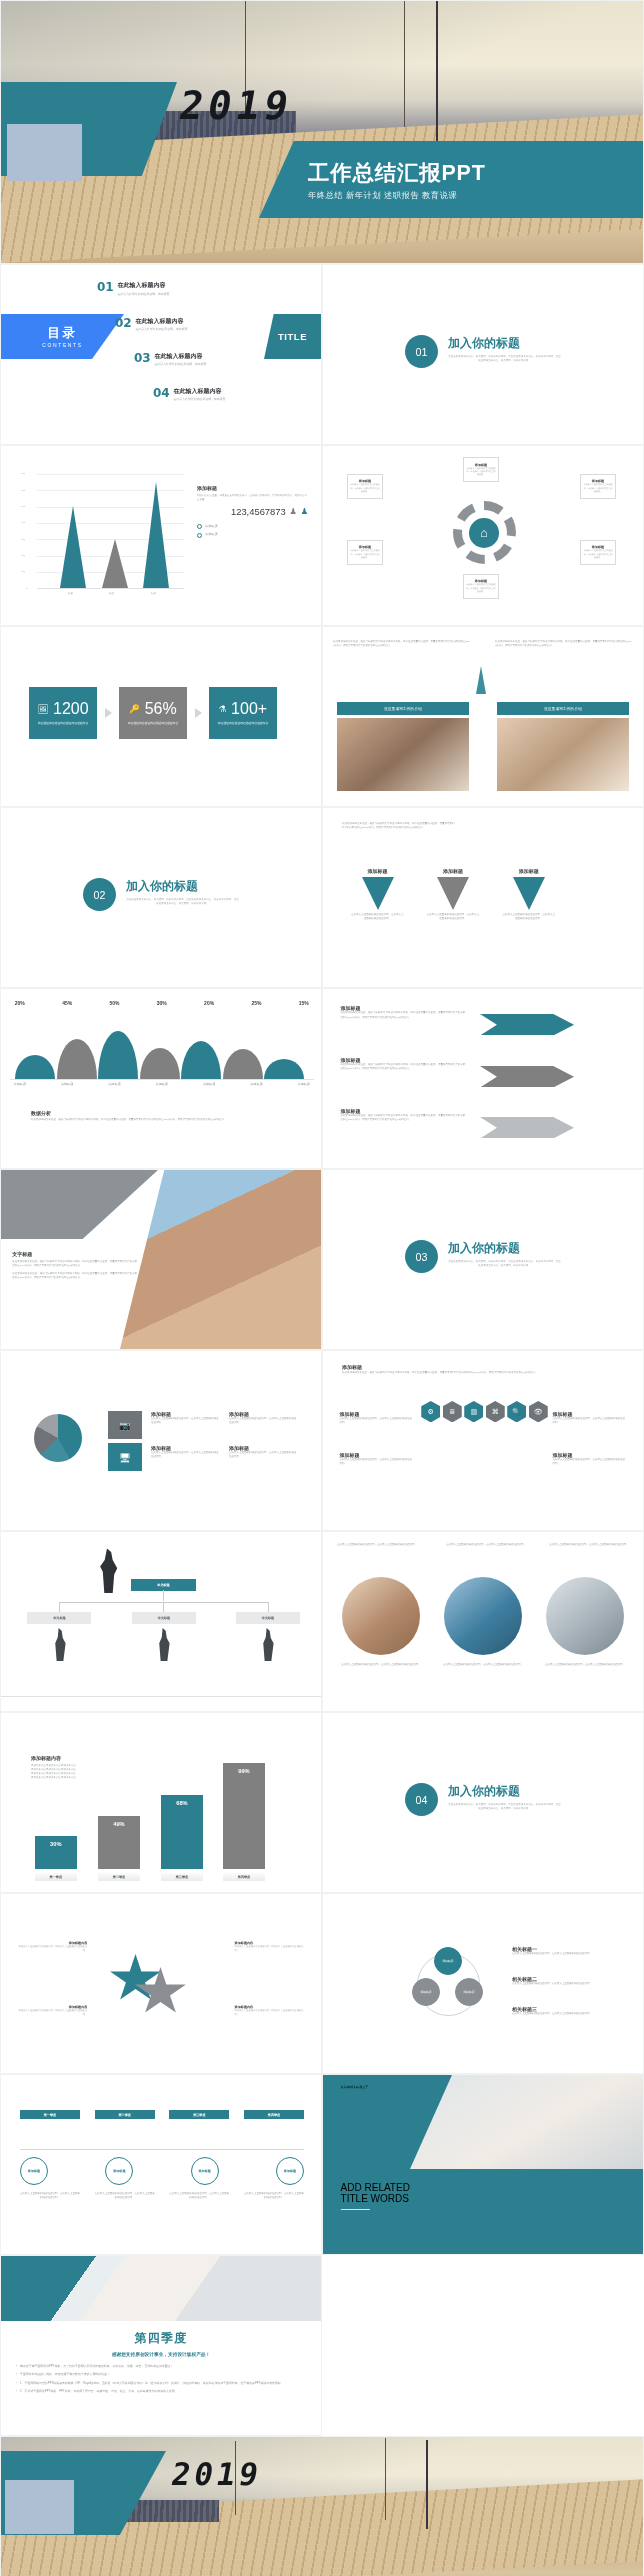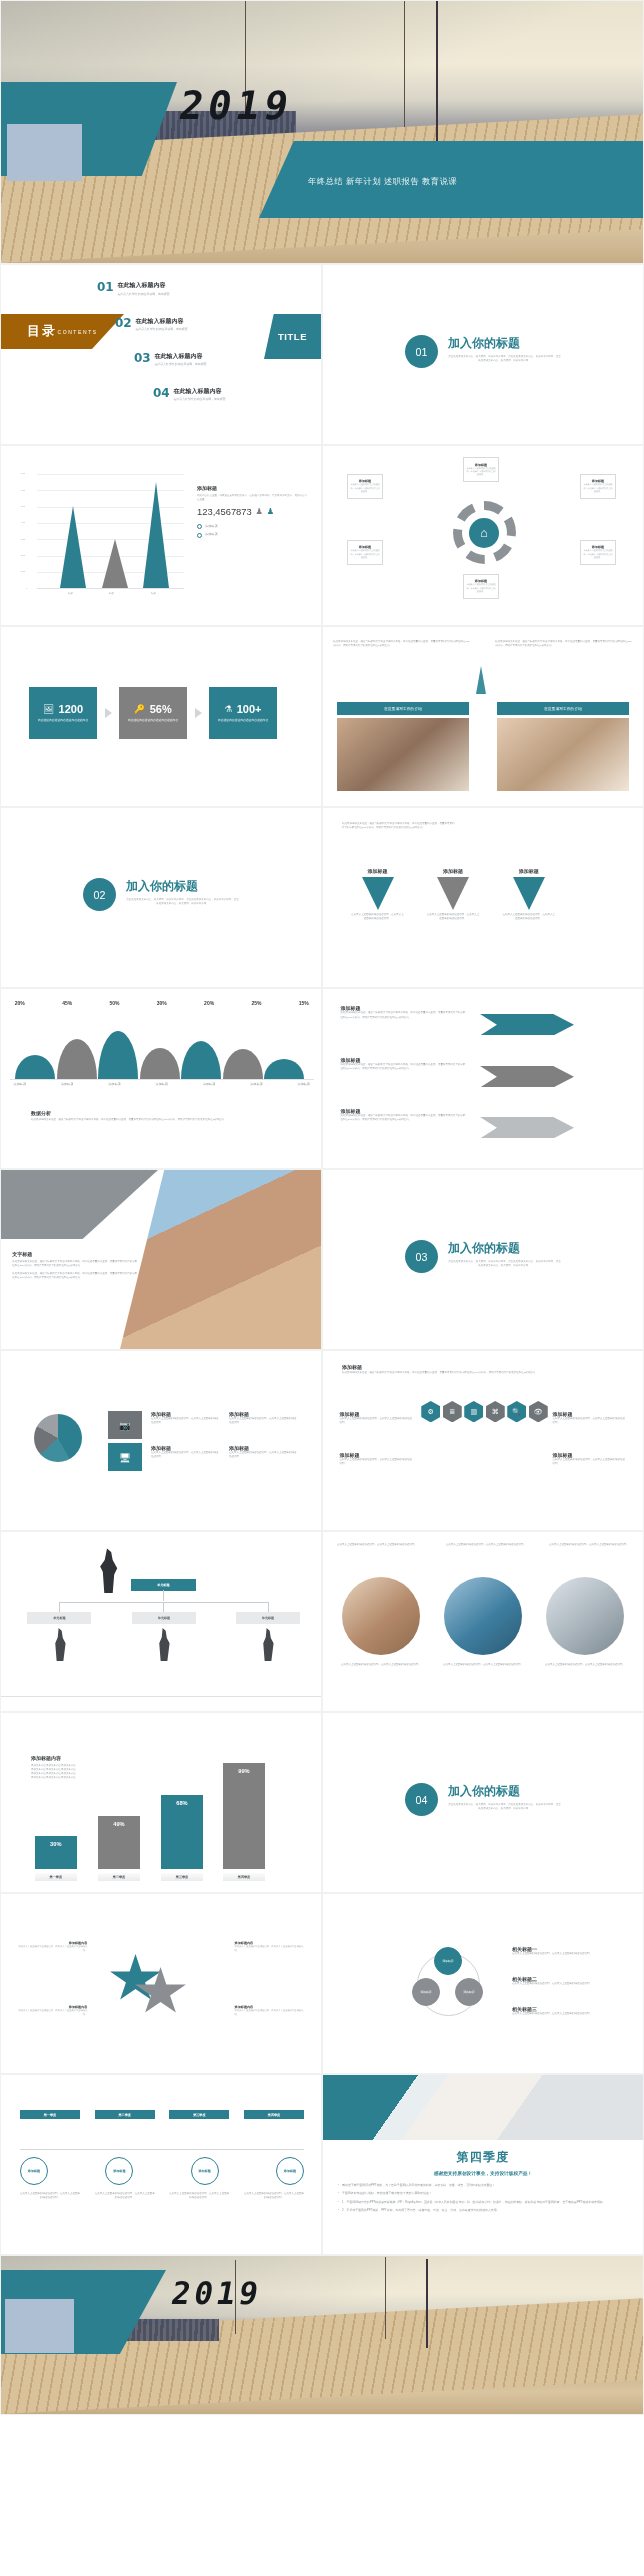--- a/index.html
+++ b/index.html
@@ -38,23 +38,23 @@
 
   
   .h2 { font-weight:700; font-size:8.2px; color:#2b7f8f; }
   .h3 { font-weight:700; font-size:5px; color:#3c4043; }
   .body-s { font-size:3.1px; line-height:1.65; color:#8a9096; }
   .body-xs { font-size:2.5px; line-height:1.7; color:#9aa0a6; }
   .numcircle{ width:33px;height:33px;border-radius:50%;background:#2b7f8f;color:#fff;
     display:flex;align-items:center;justify-content:center;font-size:10.7px;font-weight:400;}
 
   
-  .toc-ribbon{ position:absolute; left:0; top:49px; width:123px; height:35px;
-    background:#a16207; clip-path:polygon(0 0,100% 0,74% 100%,0 100%);
-    color:#fff; display:flex; flex-direction:row; align-items:center; justify-content:center;}
+  .toc-ribbon{ position:absolute; left:0; top:49px; width:123px; height:45px;
+    background:#3b82f6; clip-path:polygon(0 0,100% 0,74% 100%,0 100%);
+    color:#fff; display:flex; flex-direction:column; align-items:center; justify-content:center;}
   .toc-ribbon .cn{ font-size:12.6px; font-weight:700; letter-spacing:2.5px; }
   .toc-ribbon .en{ font-size:5px; letter-spacing:1.6px; }
   .toc-logo{ position:absolute; right:0; top:49px; width:57px; height:45px; background:#2b7f8f;
     clip-path:polygon(17% 0,100% 0,100% 100%,0 100%); color:#fff;
     display:flex; align-items:center; justify-content:center; font-size:9.4px; font-weight:700; letter-spacing:0.6px;}
   .toc-item{ position:absolute; display:flex; gap:3.8px; align-items:flex-start; }
   .toc-item .no{ font-size:12px; font-weight:700; color:#2b7f8f; font-family:"DejaVu Sans",sans-serif; line-height:1;}
   .toc-item .tt{ font-size:6px; font-weight:700; color:#2f3337; }
   .toc-item .dd{ font-size:2.9px; color:#9aa0a6; margin-top:1.3px;}
 
@@ -66,21 +66,21 @@
 
   
   .gear-box{ position:absolute; width:36px; height:25px; border:0.6px solid #d7dadd; background:#fff;
              display:flex; flex-direction:column; align-items:center; justify-content:center; padding:1.9px; }
   .gear-box .gt{ font-size:3.1px; font-weight:700; color:#3c4043; }
   .gear-box .gd{ font-size:2.1px; color:#a6abb0; line-height:1.6; text-align:center; }
 
   
   .statcard{ width:68px; height:52px; display:flex; flex-direction:column;
              align-items:center; justify-content:center; color:#fff; padding:3.8px;}
-  .statcard .sv{ font-size:11px; font-weight:700; }
+  .statcard .sv{ font-size:16px; font-weight:400; }
   .statcard .sd{ font-size:2.8px; line-height:1.7; text-align:center; opacity:.95; margin-top:3.1px;}
   .chev{ width:0;height:0;border-top:5.7px solid transparent;border-bottom:5.7px solid transparent;
          border-left:7.5px solid #d2d6d9; }
 
   
   .fun{ width:0;height:0;border-left:16.4px solid transparent;border-right:16.4px solid transparent; }
 
   
   .mt{ position:absolute; bottom:0; border-radius:50% 50% 0 0 / 100% 100% 0 0; }
 
@@ -144,20 +144,21 @@
     <div class="water"></div>
     <div class="planks"></div>
     <div class="mast" style="left:244px;top:0;height:113px;"></div>
     <div class="mast" style="left:403px;top:0;height:126px;"></div>
     <div class="mast" style="left:435px;top:0;height:145px;width:1.9px;background:#3d3340;"></div>
     <div class="cover-para" style="left:0;top:81px;width:176px;height:94px;clip-path:polygon(0 0,100% 0,80% 100%,0 100%);"></div>
     <div class="cover-para" style="left:6.3px;top:123px;width:75px;height:57px;background:#aebfd3;"></div>
     <div class="yr" style="left:179px;top:82px;font-size:39px;transform:skewX(-10deg);">2019</div>
     <div class="band" style="left:258px;top:140px;width:386px;height:77px;padding-left:49px;
                 clip-path:polygon(9% 0,100% 0,100% 100%,0 100%);">
+      <div class="bt" style="font-size:21.4px;">工作总结汇报PPT</div>
       <div class="bs" style="font-size:8.2px;margin-top:3.1px;letter-spacing:0.6px;">年终总结 新年计划 述职报告 教育说课</div>
     </div>
   </div>
 
   <div class="slide">
     <div class="toc-ribbon">
       <div class="cn">目录</div>
       <div class="en">CONTENTS</div>
     </div>
     <div class="toc-logo">TITLE</div>
@@ -222,21 +223,21 @@
       <div class="tri" style="left:44px;border-bottom:82px solid #2b7f8f;"></div>
       <div class="tri" style="left:86px;border-bottom:49px solid #808080;"></div>
       <div class="tri" style="left:127px;border-bottom:106px solid #2b7f8f;"></div>
       <div class="axis-lbl" style="position:absolute;left:52px;top:118px;">标题</div>
       <div class="axis-lbl" style="position:absolute;left:93px;top:118px;">标题</div>
       <div class="axis-lbl" style="position:absolute;left:135px;top:118px;">标题</div>
     </div>
     <div style="position:absolute;left:196px;top:39px;width:111px;">
       <div class="h3">添加标题</div>
       <div class="body-xs" style="margin-top:2.5px;">您的内容打在这里，或者通过复制您的文本后，在此框中选择粘贴，并选择只保留文字。您的内容打在这里</div>
-      <div style="display:flex;align-items:center;gap:3.8px;margin-top:3.8px;">
+      <div style="display:flex;align-items:center;gap:3.8px;margin-top:3.8px;justify-content:flex-end;">
         <div style="font-size:9.4px;color:#3c4043;">123,4567873</div>
         <span style="color:#808080;font-size:8.2px;">♟</span>
         <span style="color:#2b7f8f;font-size:8.2px;">♟</span>
       </div>
       <div style="display:flex;align-items:center;gap:3.1px;margin-top:7.5px;">
         <span style="display:inline-block;width:5px;height:5px;border:1.3px solid #2b7f8f;border-radius:50%;"></span>
         <span class="body-s">添加标题</span>
       </div>
       <div style="display:flex;align-items:center;gap:3.1px;margin-top:3.1px;">
         <span style="display:inline-block;width:5px;height:5px;border:1.3px solid #2b7f8f;border-radius:50%;"></span>
@@ -642,20 +643,32 @@
       <div class="tl-circ">添加标题</div>
     </div>
     <div style="position:absolute;left:19px;top:117px;width:284px;display:flex;justify-content:space-between;">
       <div class="body-xs" style="width:60px;text-align:center;">在此录入上述图表的综合描述说明，在此录入上述图表的综合描述说明。</div>
       <div class="body-xs" style="width:60px;text-align:center;">在此录入上述图表的综合描述说明，在此录入上述图表的综合描述说明。</div>
       <div class="body-xs" style="width:60px;text-align:center;">在此录入上述图表的综合描述说明，在此录入上述图表的综合描述说明。</div>
       <div class="body-xs" style="width:60px;text-align:center;">在此录入上述图表的综合描述说明，在此录入上述图表的综合描述说明。</div>
     </div>
   </div>
 
+  <div class="slide">
+    <div class="bw"></div>
+    <div style="position:absolute;right:0;top:0;width:233px;height:94px;
+                background:linear-gradient(150deg,#dfe6ea,#f1ece6 55%,#cfd6da);
+                clip-path:polygon(18% 0,100% 0,100% 100%,0 100%);"></div>
+    <div style="position:absolute;left:17.6px;top:107px;">
+      <div class="lbl">ADD RELATED</div>
+      <div class="big">TITLE WORDS</div>
+      <div style="width:29px;height:1.3px;background:#cfe6ea;margin-top:5px;"></div>
+    </div>
+    <div class="lbl" style="position:absolute;left:17.6px;top:10px;font-size:3.1px;">点添加相关标题文字</div>
+  </div>
 
   <div class="slide">
     <div class="photo-hand" style="height:65px;"></div>
     <div style="position:absolute;left:15px;top:74px;right:15px;">
       <div class="cw-title">第四季度</div>
       <div class="cw-sub" style="margin-top:3.8px;">感谢您支持原创设计事业，支持设计版权产品！</div>
       <div style="margin-top:7.5px;">
         <div class="cw-li">
             <span>感谢您下载千图网原创PPT模板，为了您和千图网以及原创作者的利益，请勿复制、传播、销售，否则将承担法律责任！</span>
           </div>

